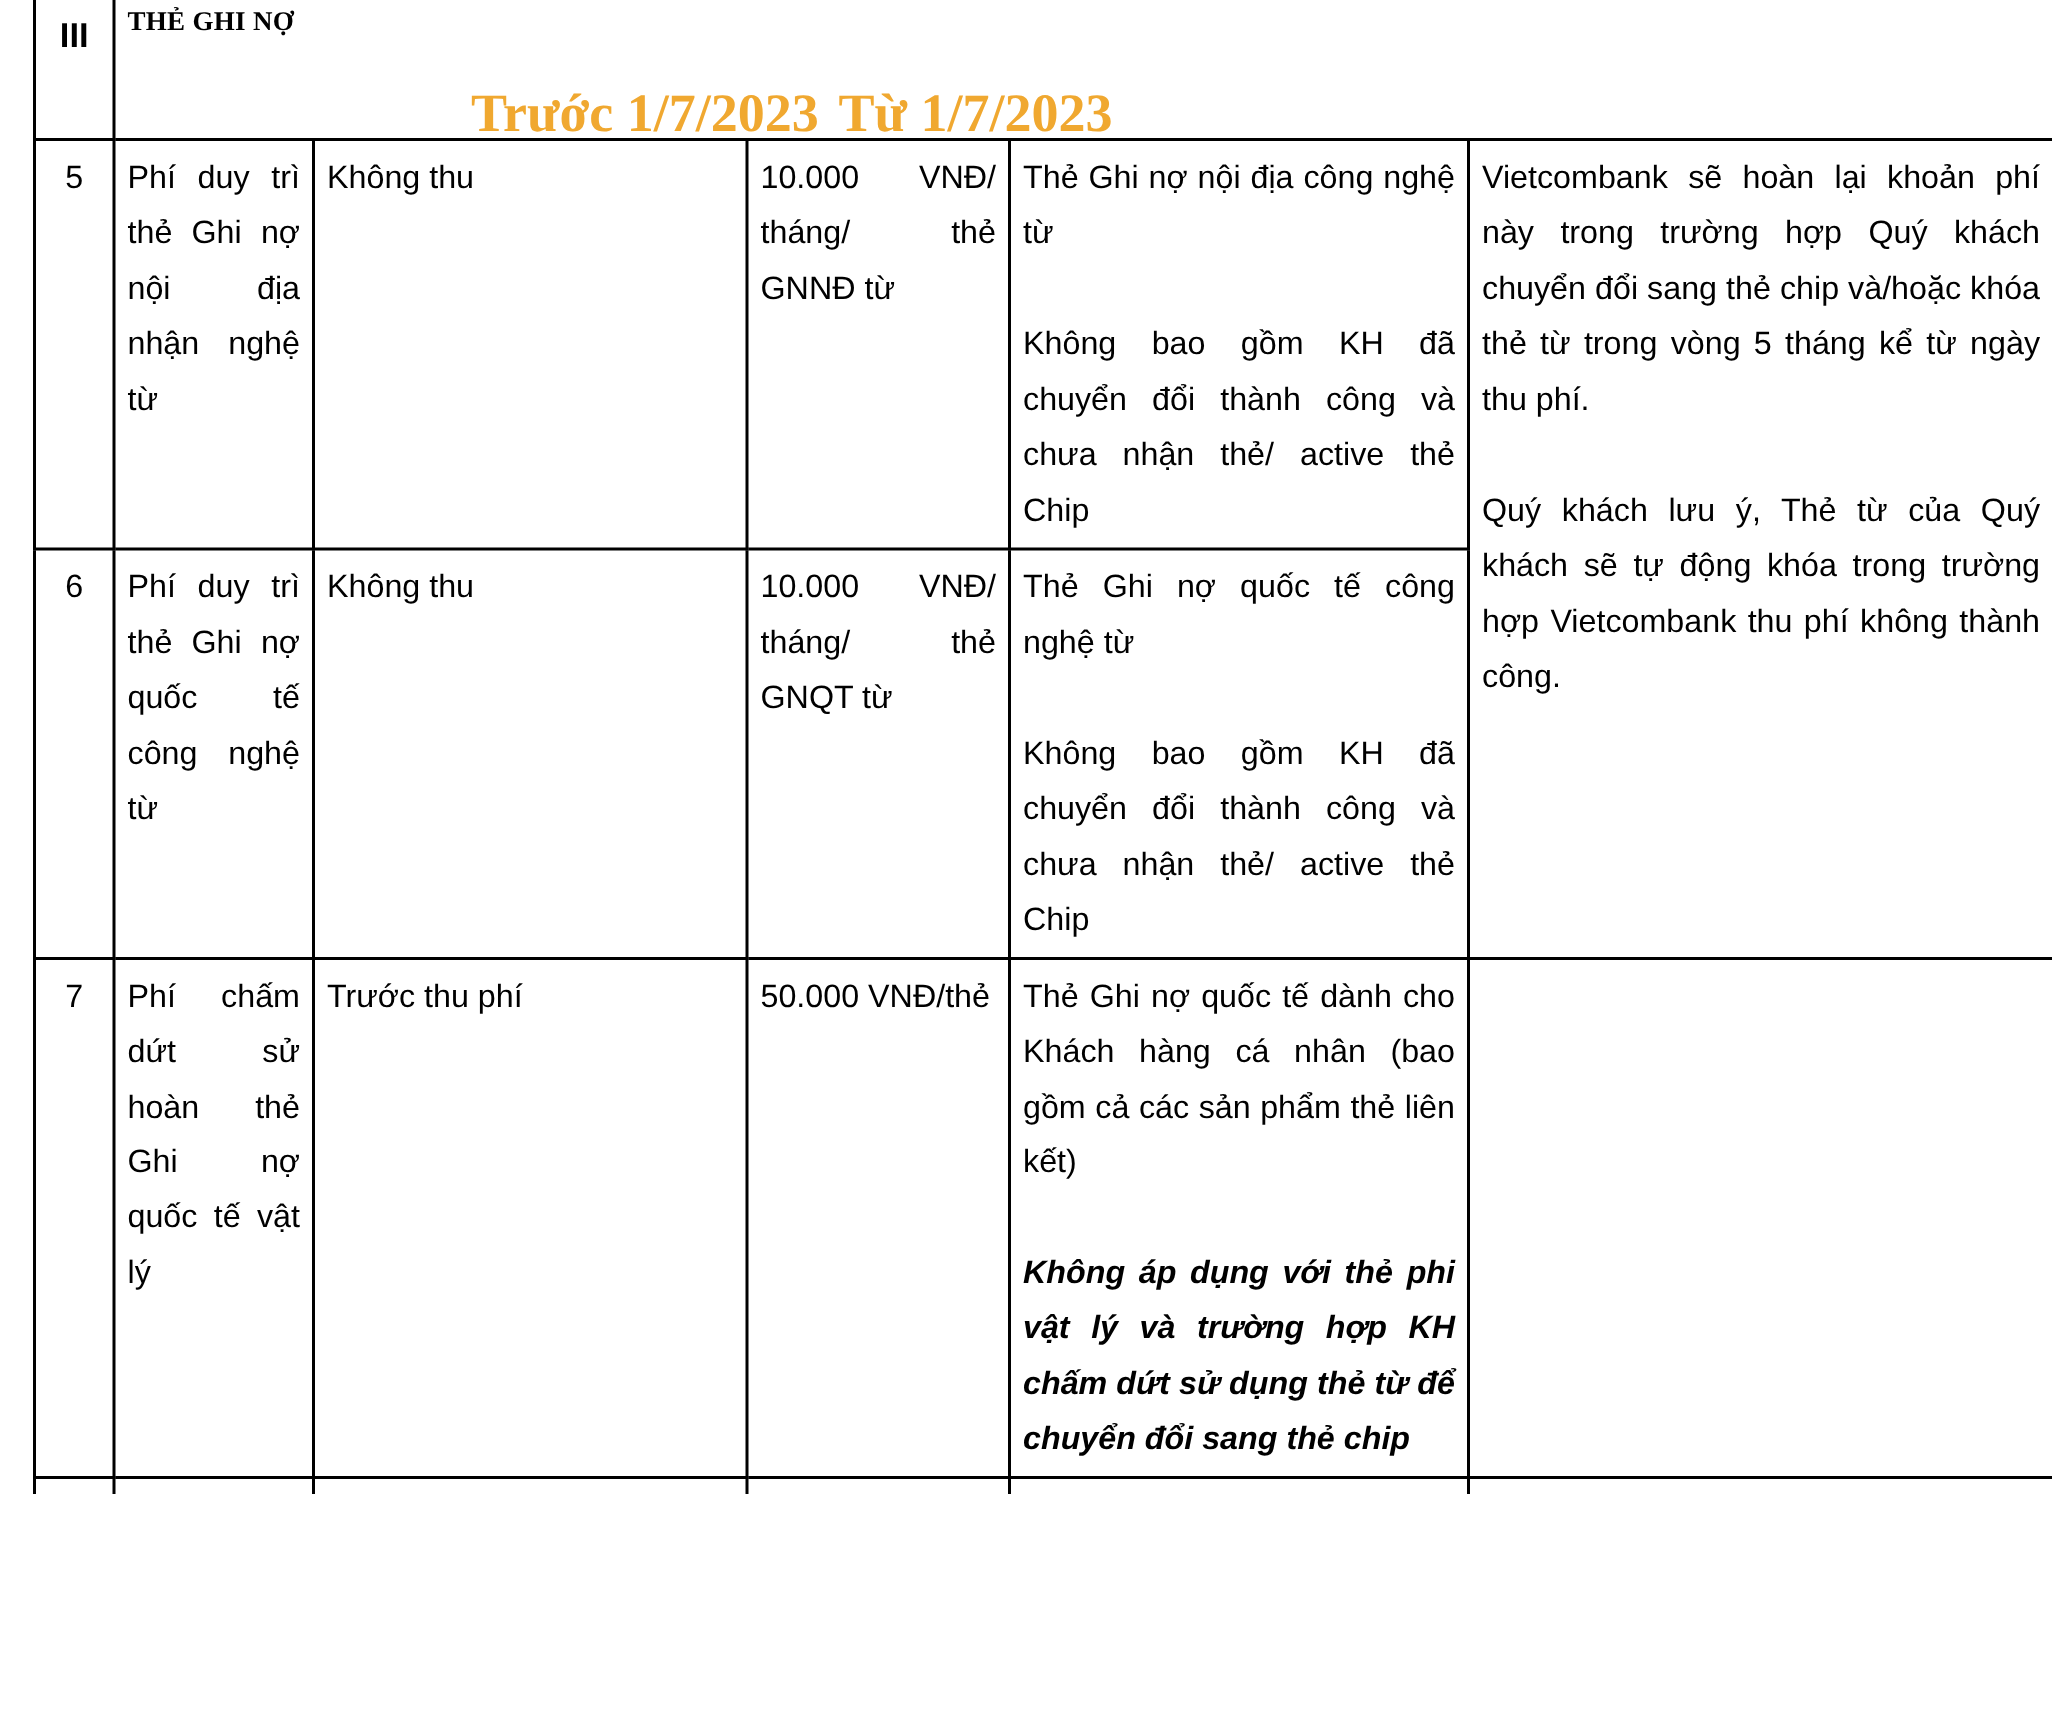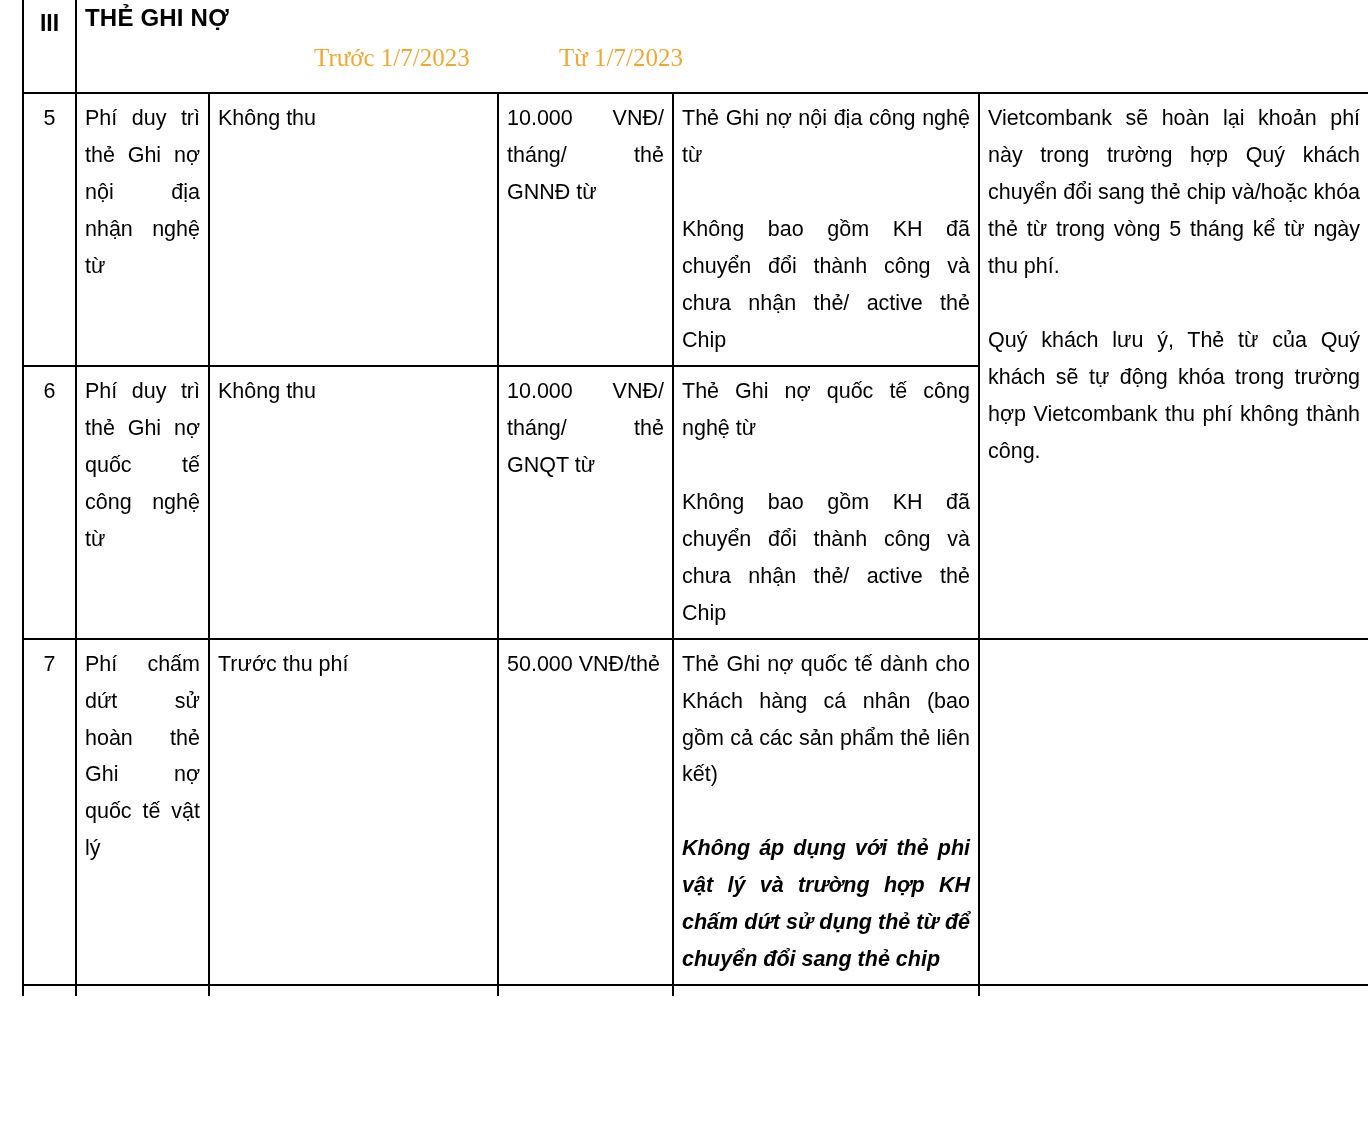--- a/index.html
+++ b/index.html
@@ -83,39 +83,40 @@
   }
   tr.header-row td.title-head {
     padding: 0;
   }
   .title-wrap {
     position: relative;
     height: 92px;
   }
   .section-title {
     font-weight: bold;
-    font-size: 24px;
+    font-size: 18px;
     letter-spacing: .2px;
     padding: 4px 0 0 8px;
     line-height: 1.2;
+    font-family: Liberation Serif, serif;
   }
   .date-heads {
     position: absolute;
     left: 0;
     top: 44px;
     width: 100%;
     height: 44px;
   }
   .date-head {
     position: absolute;
-    top: 0;
+    top: 12px;
     color: #F0A830;
     font-family: "Liberation Serif", serif;
-    font-weight: normal;
-    font-size: 25px;
+    font-weight: bold;
+    font-size: 36px;
     white-space: nowrap;
     line-height: 1.1;
   }
   .date-head.before { left: 237px; }
   .date-head.after  { left: 482px; }
 
   .para { margin: 0; }
   .para + .para { margin-top: 1.72em; }
 
   .bi {

